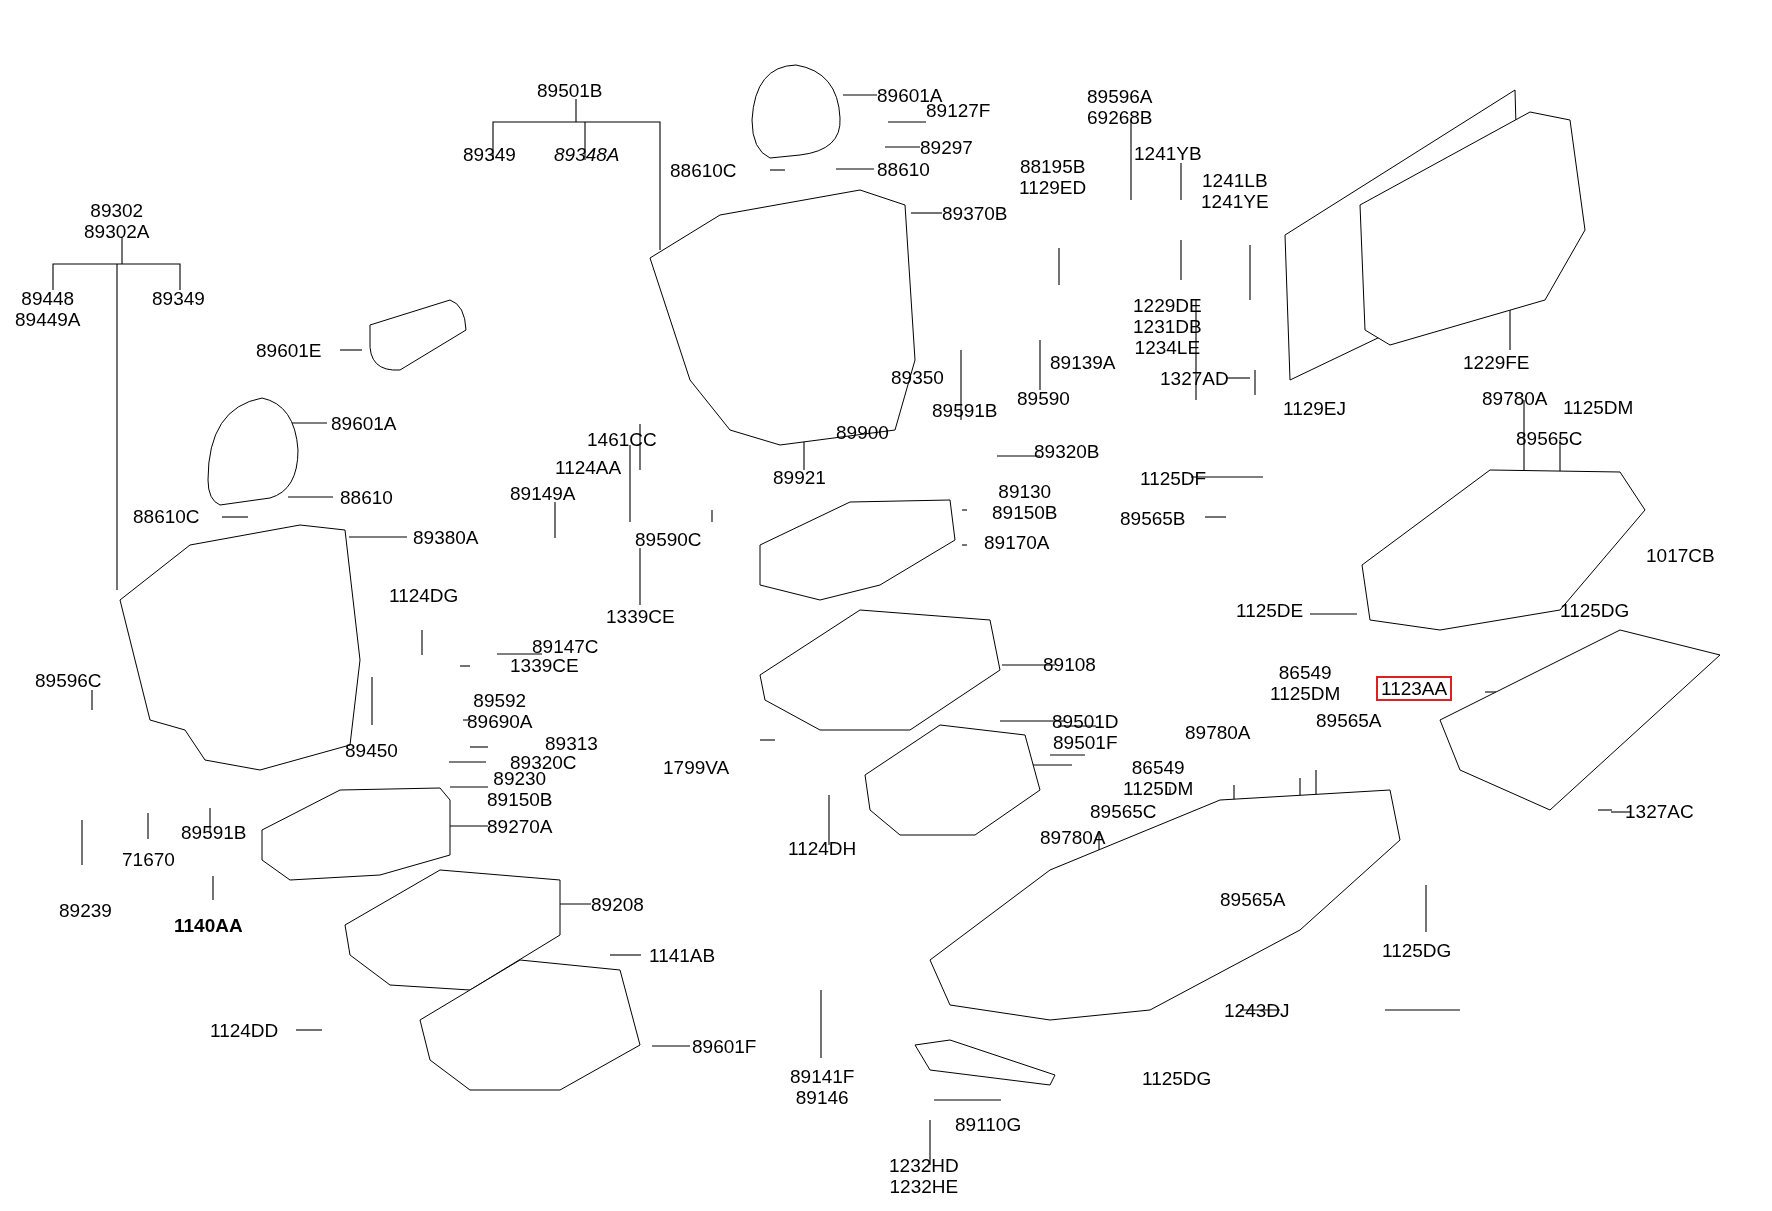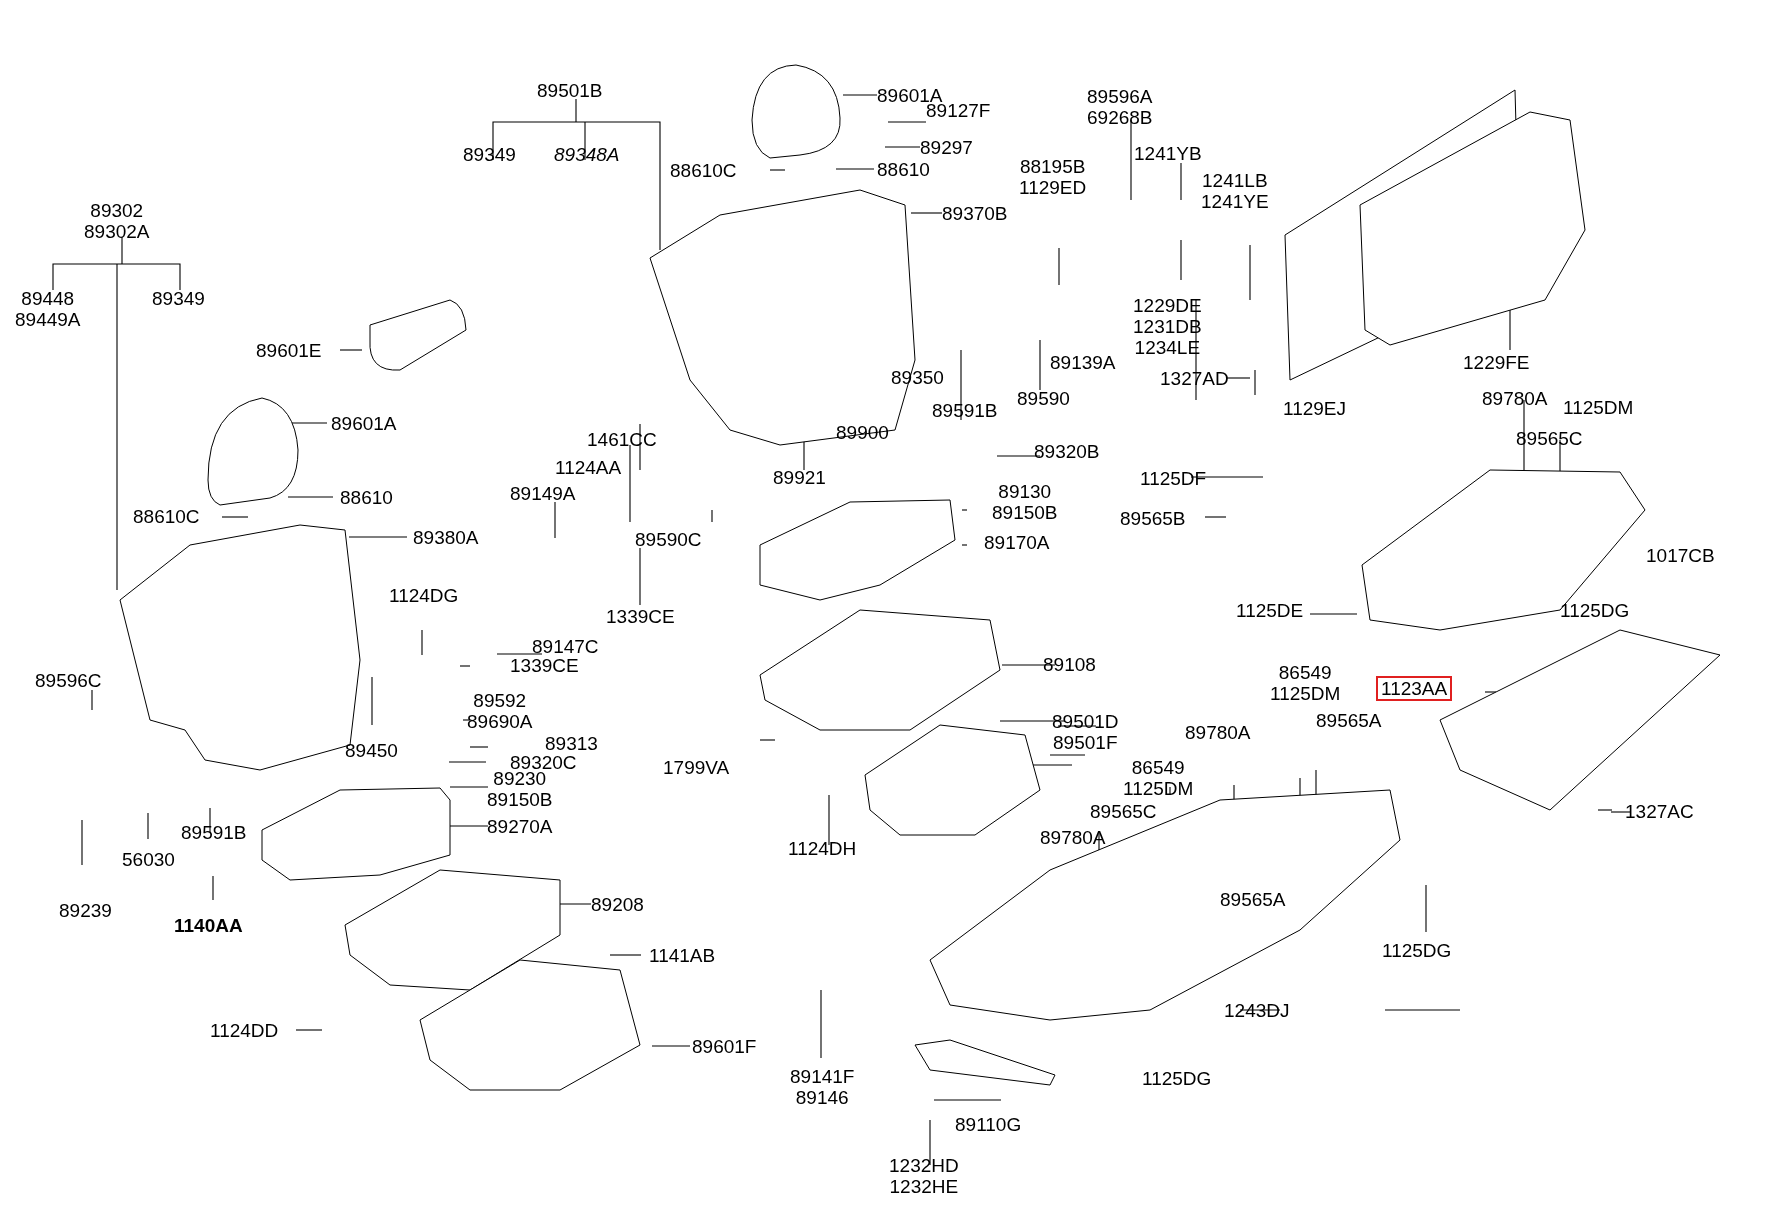--- a/index.html
+++ b/index.html
@@ -151,21 +151,21 @@
     <div>89449A</div>
   </div>
   <div class="lbl" style="left:152px;top:288px;">89349</div>
   <div class="lbl" style="left:256px;top:340px;">89601E</div>
   <div class="lbl" style="left:331px;top:413px;">89601A</div>
   <div class="lbl" style="left:133px;top:506px;">88610C</div>
   <div class="lbl" style="left:340px;top:487px;">88610</div>
   <div class="lbl" style="left:413px;top:527px;">89380A</div>
   <div class="lbl" style="left:35px;top:670px;">89596C</div>
   <div class="lbl" style="left:59px;top:900px;">89239</div>
-  <div class="lbl" style="left:122px;top:849px;">56030</div>
+  <div class="lbl" style="left:122px;top:849px;">71670</div>
   <div class="lbl" style="left:181px;top:822px;">89591B</div>
   <div class="lbl" style="left:174px;top:915px;font-weight:bold;">1140AA</div>
   <div class="lbl" style="left:345px;top:740px;">89450</div>
   <div class="lbl" style="left:389px;top:585px;">1124DG</div>
   <div class="lbl" style="left:510px;top:655px;">1339CE</div>
   <div class="lbl" style="left:467px;top:690px;">
     <div>89592</div>
     <div>89690A</div>
   </div>
   <div class="lbl" style="left:545px;top:733px;">89313</div>

